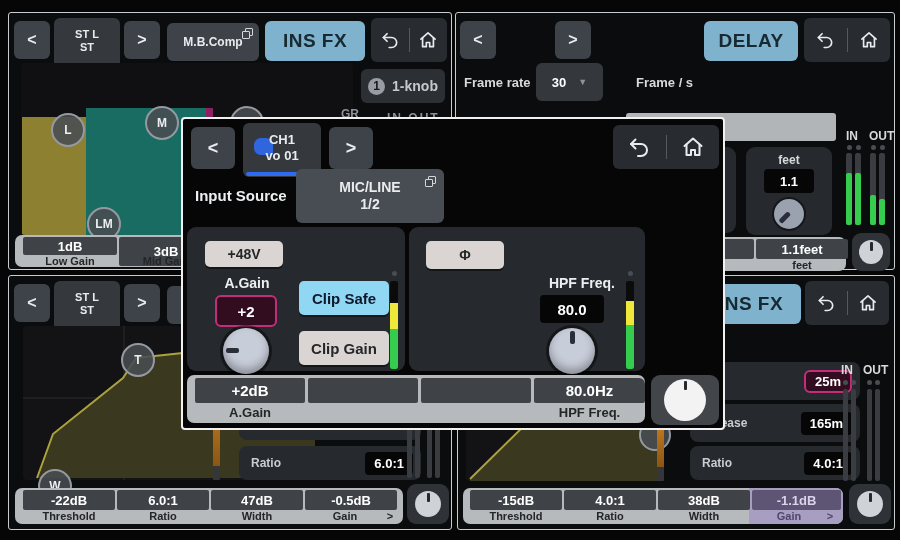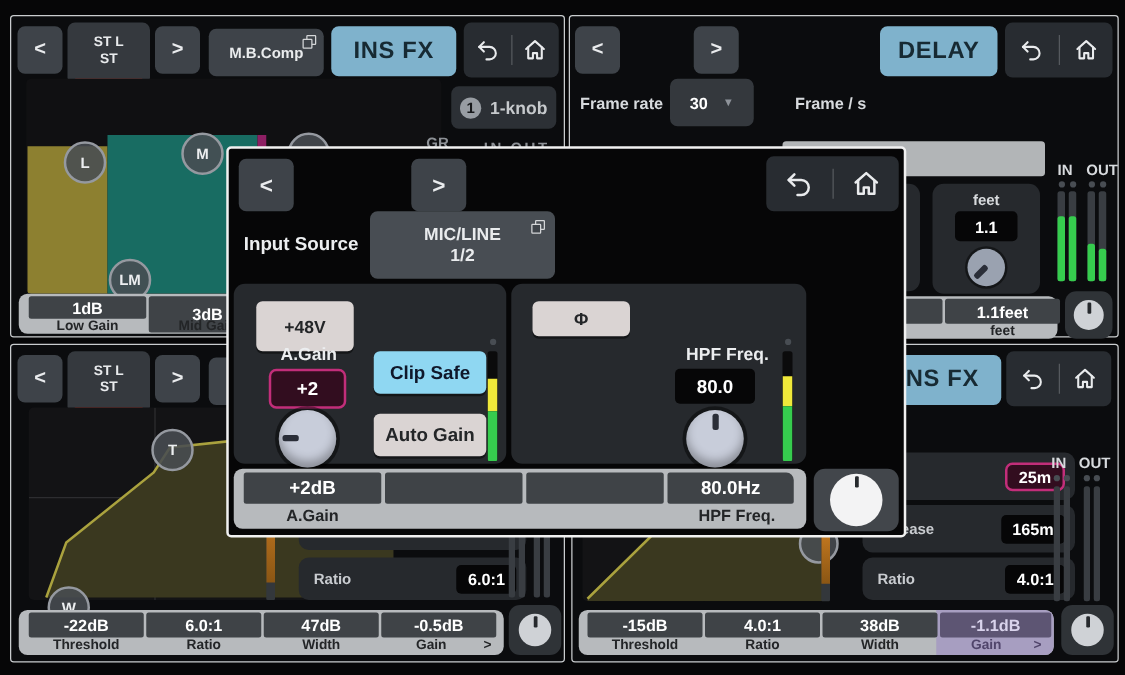--- a/index.html
+++ b/index.html
@@ -332,20 +332,26 @@
       <div class="sub onpurple" style="left:289px;top:22px;width:74px;height:12px;">Gain</div>
       <div class="sub onpurple" style="left:360px;top:21px;width:14px;height:14px;">&gt;</div>
     </div>
     <div class="kbtn" style="left:391px;top:208px;width:42px;height:40px;">
       <span class="kc" style="left:8px;top:7px;width:26px;height:26px;"></span>
     </div>
   </div>
 
   <div class="modal" style="left:181px;top:117px;width:540px;height:309px;">
     <div class="hbtn chev" style="left:8px;top:8px;width:44px;height:42px;font-size:18px;">&lt;</div>
+    <div class="name2" style="left:60px;top:4px;width:78px;height:50px;font-size:13px;">
+      <span class="chicon"></span>
+      <span class="ztxt">CH1</span>
+      <span class="ztxt">vo 01</span>
+      <span class="uline" style="background:var(--accent-blue);height:4px;left:3px;right:3px;bottom:1px;"></span>
+    </div>
     <div class="hbtn chev" style="left:146px;top:8px;width:44px;height:42px;font-size:18px;">&gt;</div>
     <div class="navbox" style="left:430px;top:6px;width:106px;height:44px;">
       <span class="icon-slot">
         <svg class="ic" width="24" height="24" viewBox="0 0 24 24">
             <path d="M8.5 4.5 4 9l4.5 4.5"></path>
             <path d="M4 9h10a6 6 0 0 1 0 12h-3"></path>
           </svg>
       </span>
       <span class="navdiv"></span>
       <span class="icon-slot">
@@ -357,28 +363,28 @@
     </div>
 
     <div class="lbl" style="left:12px;top:68px;font-size:15px;">Input Source</div>
     <div class="hbtn" style="left:113px;top:50px;width:148px;height:54px;background:#484d53;flex-direction:column;font-size:14px;line-height:1.25;">
       <span>MIC/LINE</span>
       <span>1/2</span>
       <span class="copyic" style="right:8px;top:7px;"></span>
     </div>
 
     <div class="section" style="left:4px;top:108px;width:218px;height:144px;">
-      <div class="lightbtn" style="left:18px;top:14px;width:78px;height:40px;">+48V</div>
+      <div class="lightbtn" style="left:18px;top:14px;width:78px;height:26px;">+48V</div>
       <div class="lbl" style="left:18px;top:48px;width:84px;text-align:center;">A.Gain</div>
       <div class="blackbox mgbox" style="left:28px;top:68px;width:58px;height:28px;font-size:15px;border-radius:6px;">+2</div>
       <div class="knob" style="left:36px;top:101px;width:46px;height:46px;">
         <span class="stem" style="transform:rotate(-90deg);"></span>
       </div>
       <div class="lightbtn cyanbtn" style="left:112px;top:54px;width:90px;height:34px;font-size:15px;">Clip Safe</div>
-      <div class="lightbtn" style="left:112px;top:104px;width:90px;height:34px;font-size:15px;">Auto Gain</div>
+      <div class="lightbtn" style="left:112px;top:104px;width:90px;height:34px;font-size:15px;">Clip Gain</div>
       <span class="pk" style="left:205px;top:44px;"></span>
       <div class="meter" style="left:203px;top:54px;width:8px;height:88px;">
         <span class="yel" style="top:22px;height:26px;"></span>
         <span class="grn" style="top:48px;height:40px;"></span>
       </div>
     </div>
 
     <div class="section" style="left:226px;top:108px;width:236px;height:144px;">
       <div class="lightbtn" style="left:17px;top:14px;width:78px;height:28px;">Φ</div>
       <div class="lbl" style="left:114px;top:48px;width:92px;text-align:right;">HPF Freq.</div>
@@ -390,21 +396,21 @@
       <div class="meter" style="left:217px;top:54px;width:8px;height:88px;">
         <span class="yel" style="top:20px;height:24px;"></span>
         <span class="grn" style="top:44px;height:44px;"></span>
       </div>
     </div>
 
     <div class="row-strip" style="left:4px;top:256px;width:458px;height:48px;">
       <div class="cell" style="left:8px;top:3px;width:110px;height:25px;font-size:15px;">+2dB</div>
       <div class="cell" style="left:121px;top:3px;width:110px;height:25px;font-size:15px;"></div>
       <div class="cell" style="left:234px;top:3px;width:110px;height:25px;font-size:15px;"></div>
-      <div class="cell" style="left:347px;top:3px;width:101px;height:25px;font-size:15px;border-radius:2px 6px 2px 2px;">80.0Hz</div>
+      <div class="cell" style="left:347px;top:3px;width:111px;height:25px;font-size:15px;border-radius:2px 6px 2px 2px;">80.0Hz</div>
       <div class="sub" style="left:8px;top:30px;width:110px;height:15px;font-size:13px;">A.Gain</div>
       <div class="sub" style="left:347px;top:30px;width:111px;height:15px;font-size:13px;">HPF Freq.</div>
     </div>
     <div class="kbtn" style="left:468px;top:256px;width:68px;height:50px;background:#42464b;">
       <span class="kc" style="left:13px;top:4px;width:42px;height:42px;background:#f3f3f4;"></span>
     </div>
   </div>
 
 </div>
 

